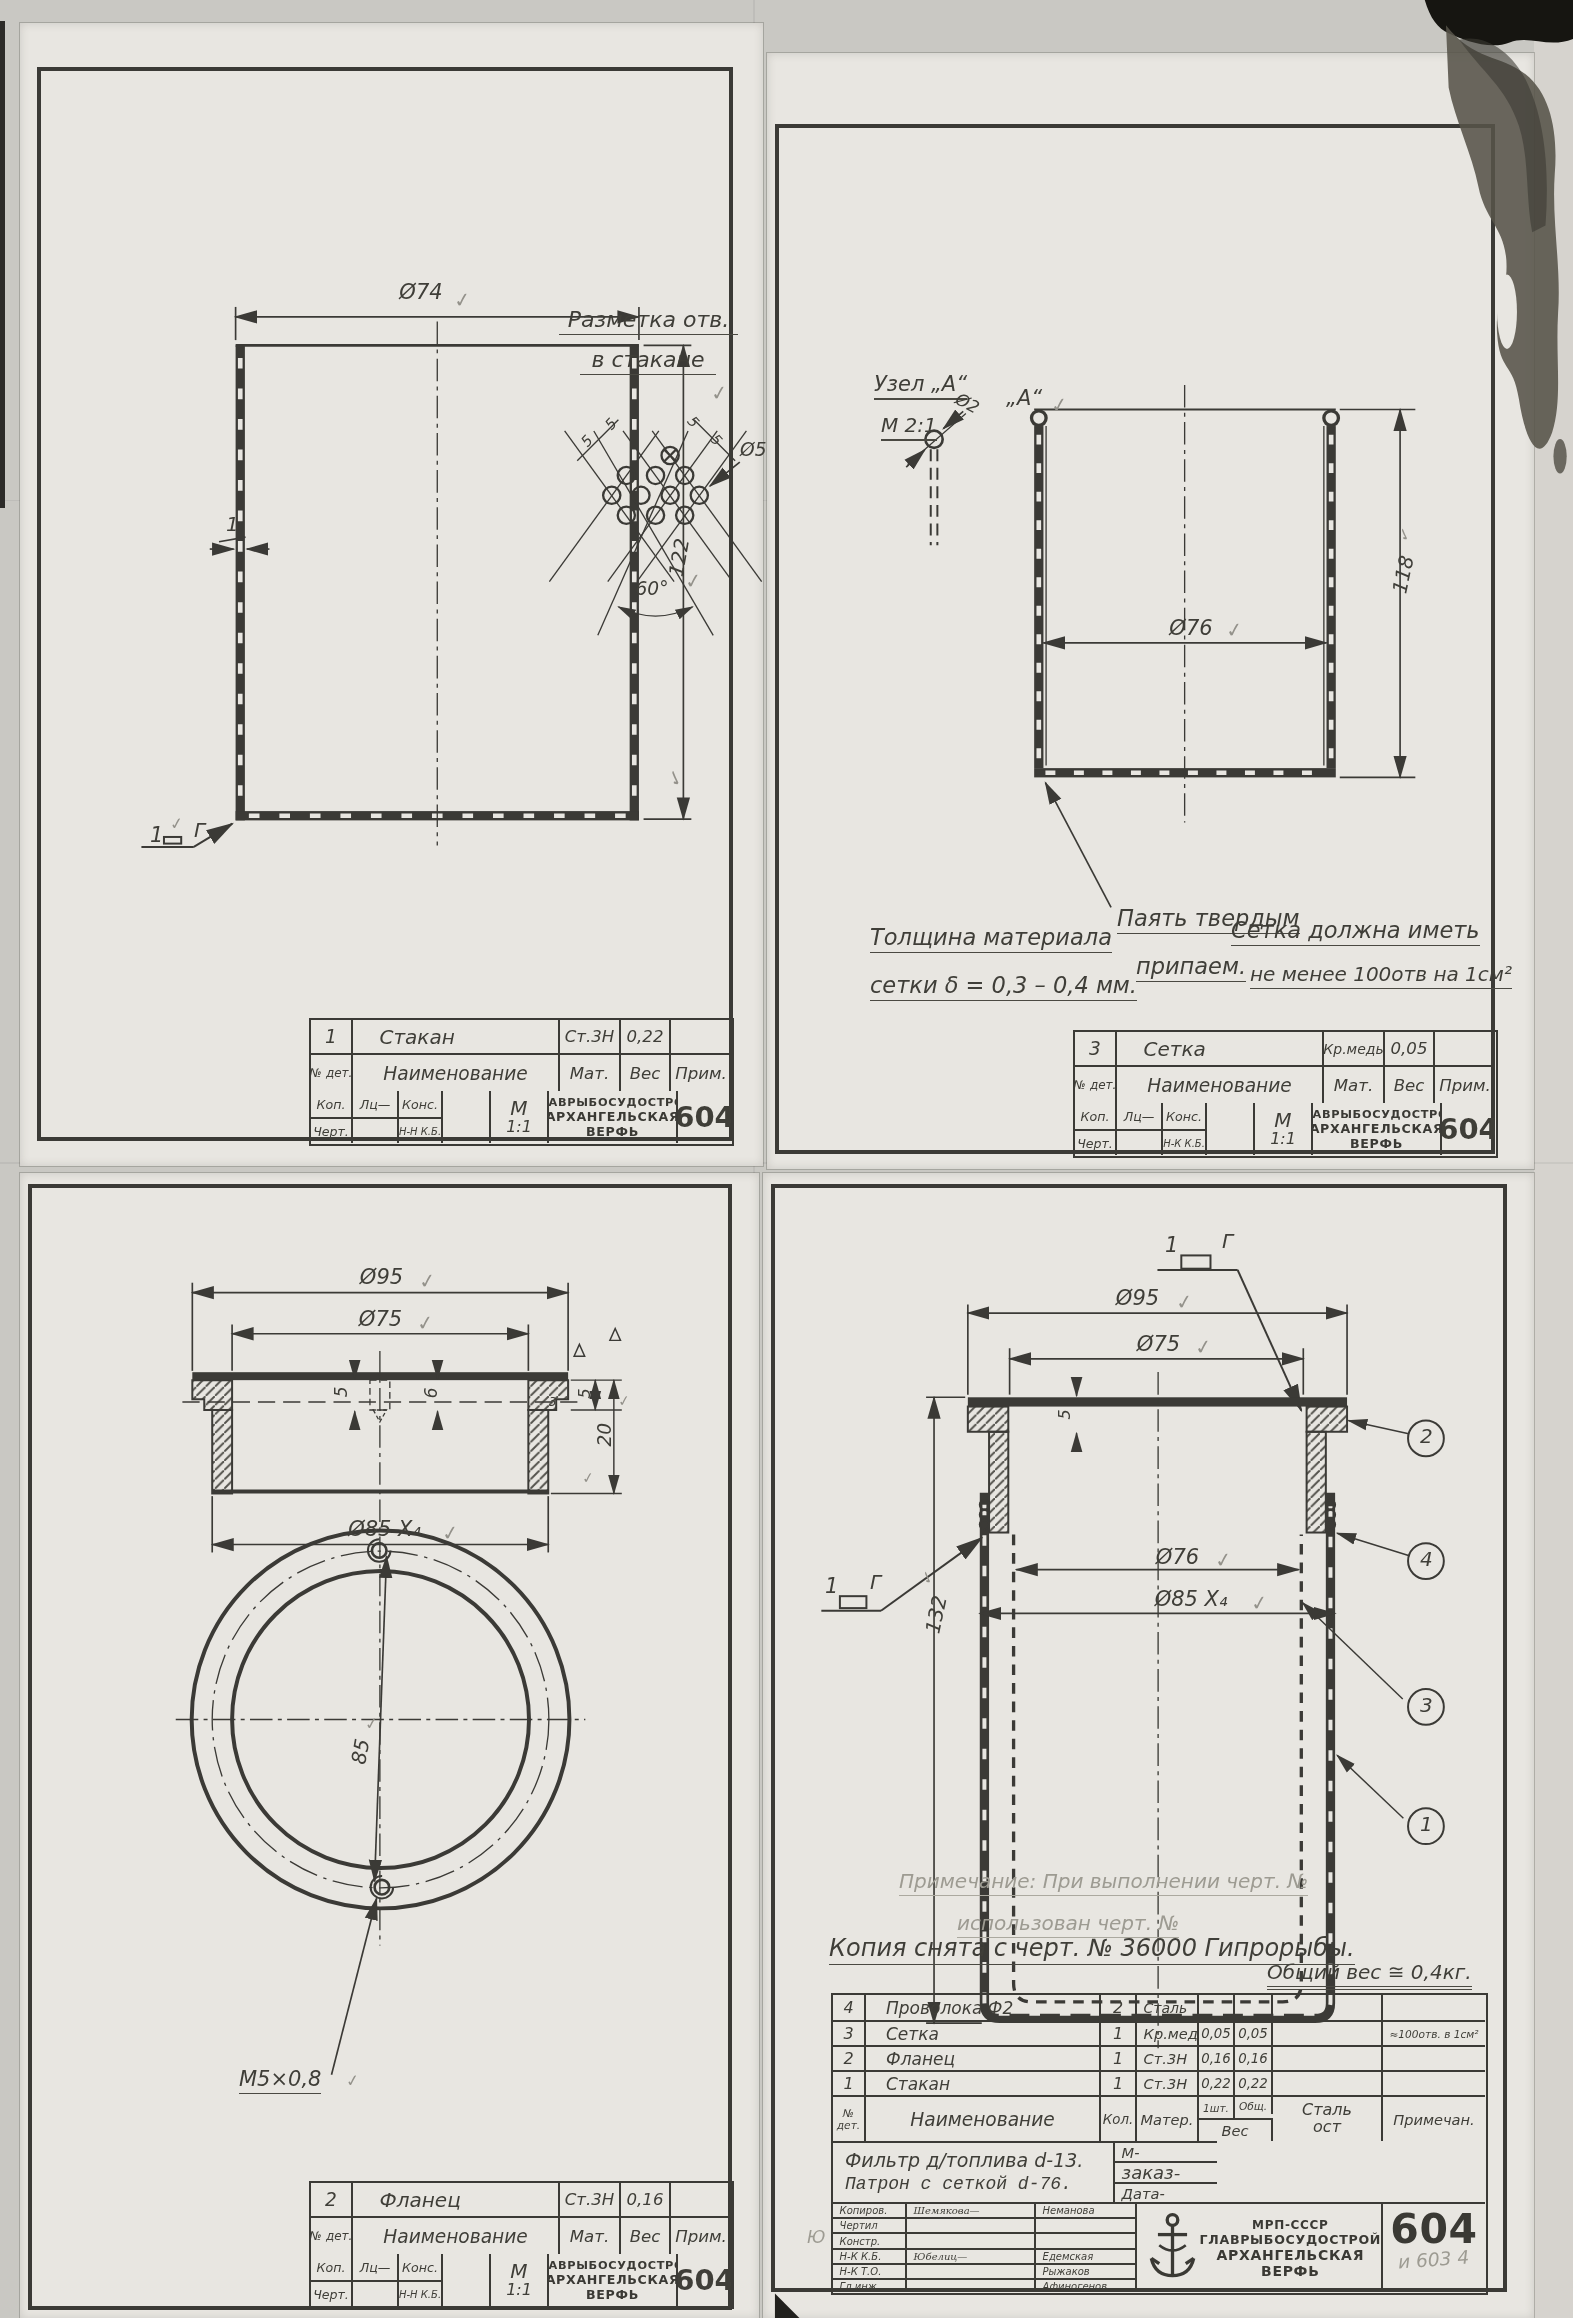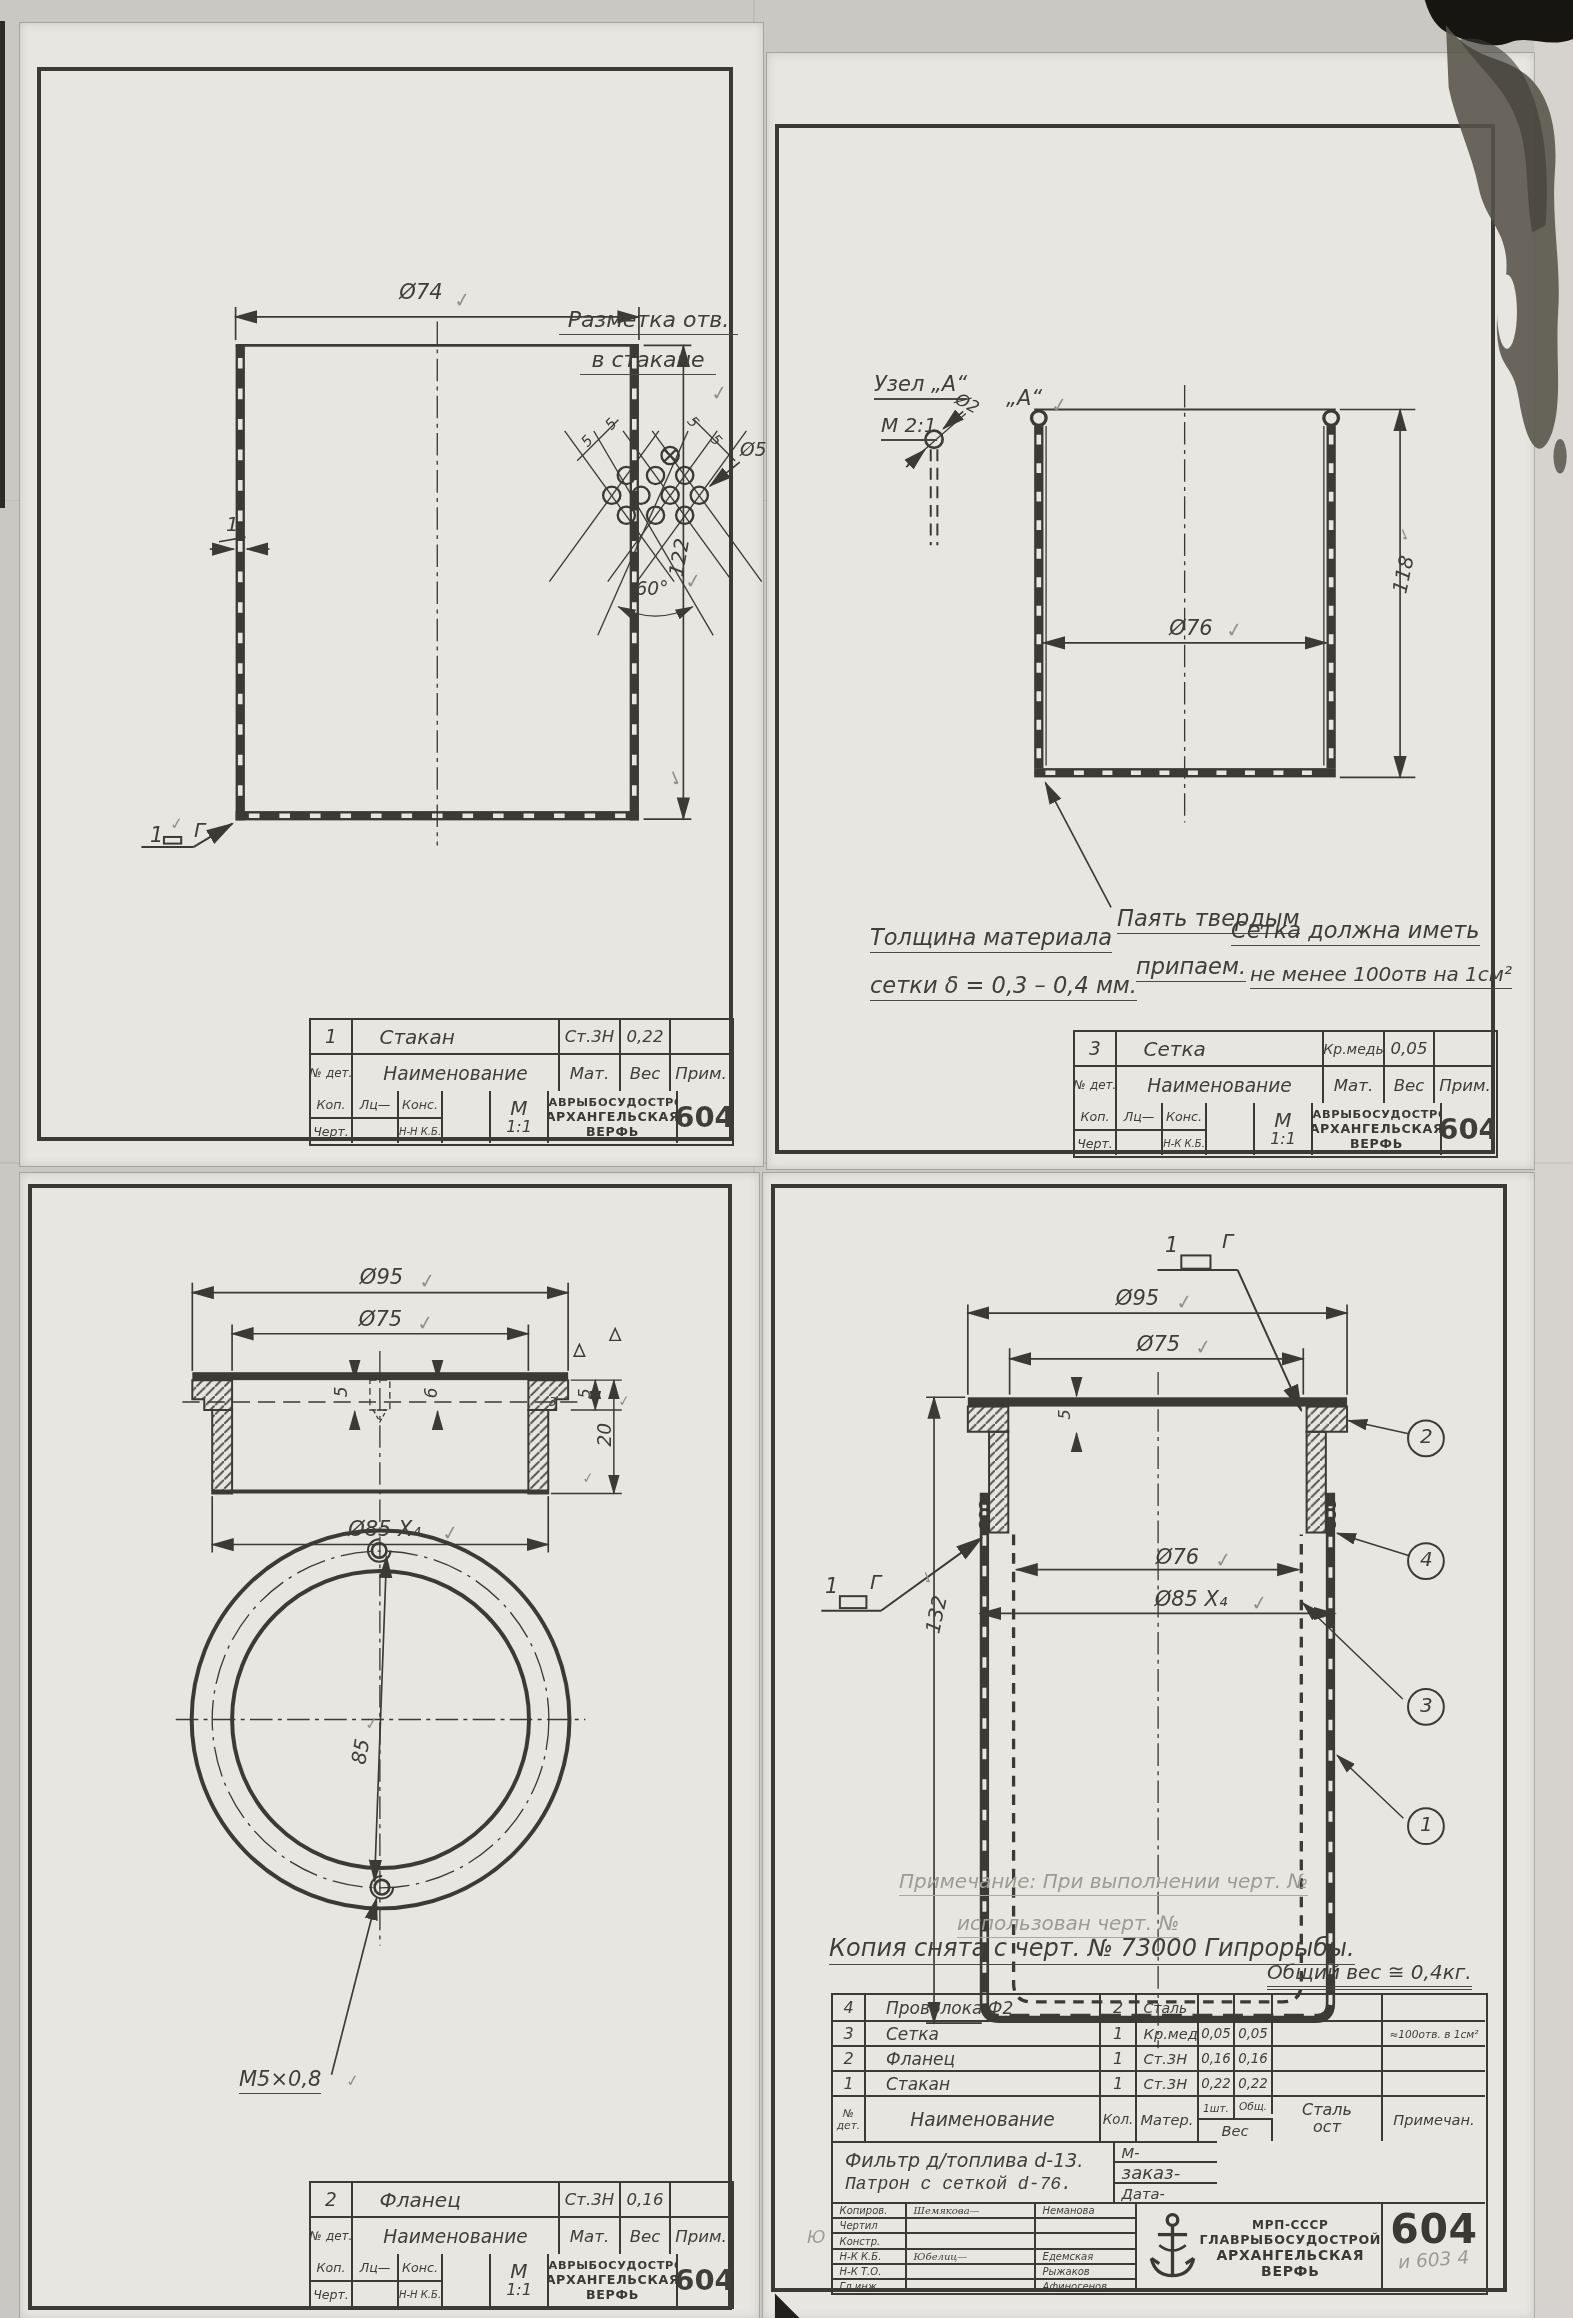--- a/index.html
+++ b/index.html
@@ -485,21 +485,21 @@
     <div class="chk" style="left:158px;top:395px;transform:rotate(-60deg);font-size:16px;">✓</div>
     <div class="t c" style="left:650px;top:253px;width:26.5px;font-size:20px;">2</div>
     <div class="t c" style="left:650px;top:376px;width:26.5px;font-size:20px;">4</div>
     <div class="t c" style="left:650px;top:522px;width:26.5px;font-size:20px;">3</div>
     <div class="t c" style="left:650px;top:641px;width:26.5px;font-size:20px;">1</div>
     <div class="t" style="left:62px;top:402px;font-size:21px;">1</div>
     <div class="t" style="left:107px;top:399px;font-size:20px;">Г</div>
 
     <div class="t pencil" style="left:136px;top:698px;font-size:20px;border-bottom:1.3px solid #aba99f;padding-bottom:3.3px;">Примечание: При выполнении черт. №</div>
     <div class="t pencil" style="left:194px;top:740px;font-size:20px;border-bottom:1.3px solid #aba99f;padding-bottom:3.3px;">использован черт. №</div>
-    <div class="t" style="left:66px;top:763px;font-size:24px;border-bottom:1.3px solid #4a4942;padding-bottom:3.3px;">Копия снята с черт. № 73000 Гипрорыбы.</div>
+    <div class="t" style="left:66px;top:763px;font-size:24px;border-bottom:1.3px solid #4a4942;padding-bottom:3.3px;">Копия снята с черт. № 36000 Гипрорыбы.</div>
     <div class="t ul2o" style="left:504px;top:789px;">
       <div class="in" style="font-size:20px;color:#3f3e38;">Общий вес ≅ 0,4кг.</div>
     </div>
     <div class="t pencil" style="left:44px;top:1056px;font-size:17px;">Ю</div>
 
     <div class="tb" style="left:68px;top:820px;width:653px;height:298px;">
 
       <div class="row fr" style="height:25px;">
         <div class="cl" style="width:33px;font-size:16px;">4</div>
         <div class="cl lft" style="width:235px;font-size:17px;padding-left:20px;">Проволока Ф2</div>

